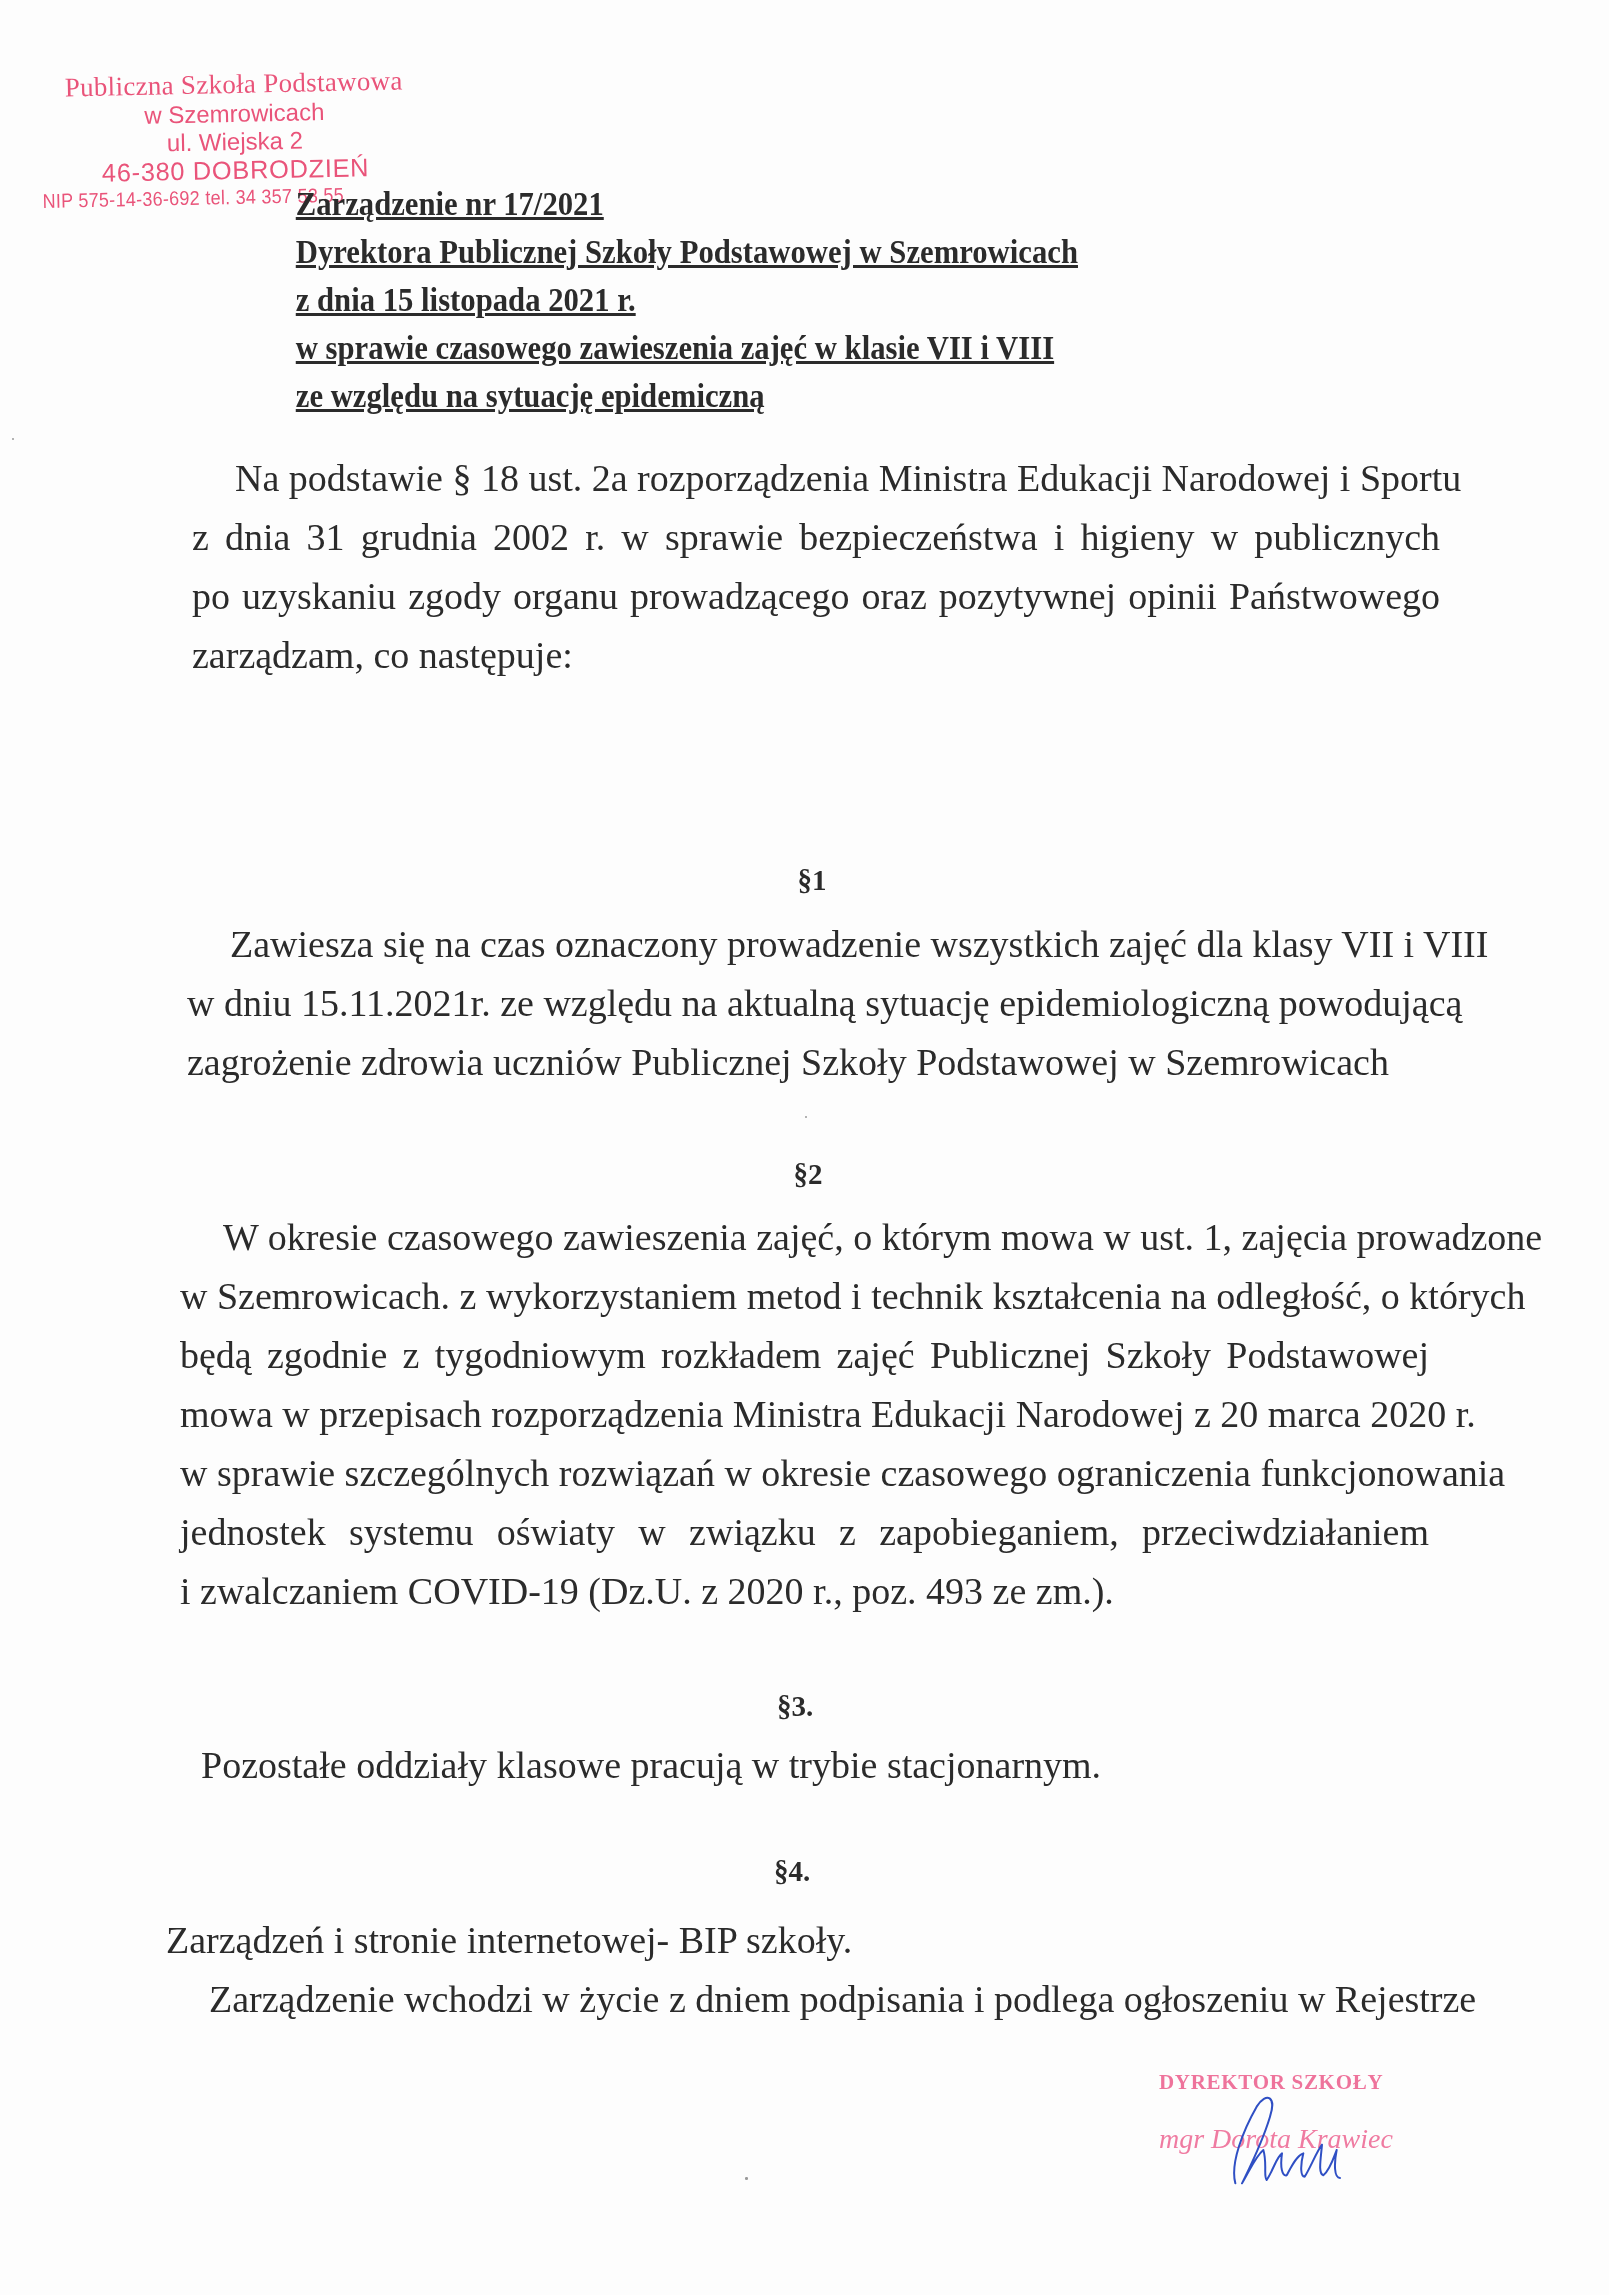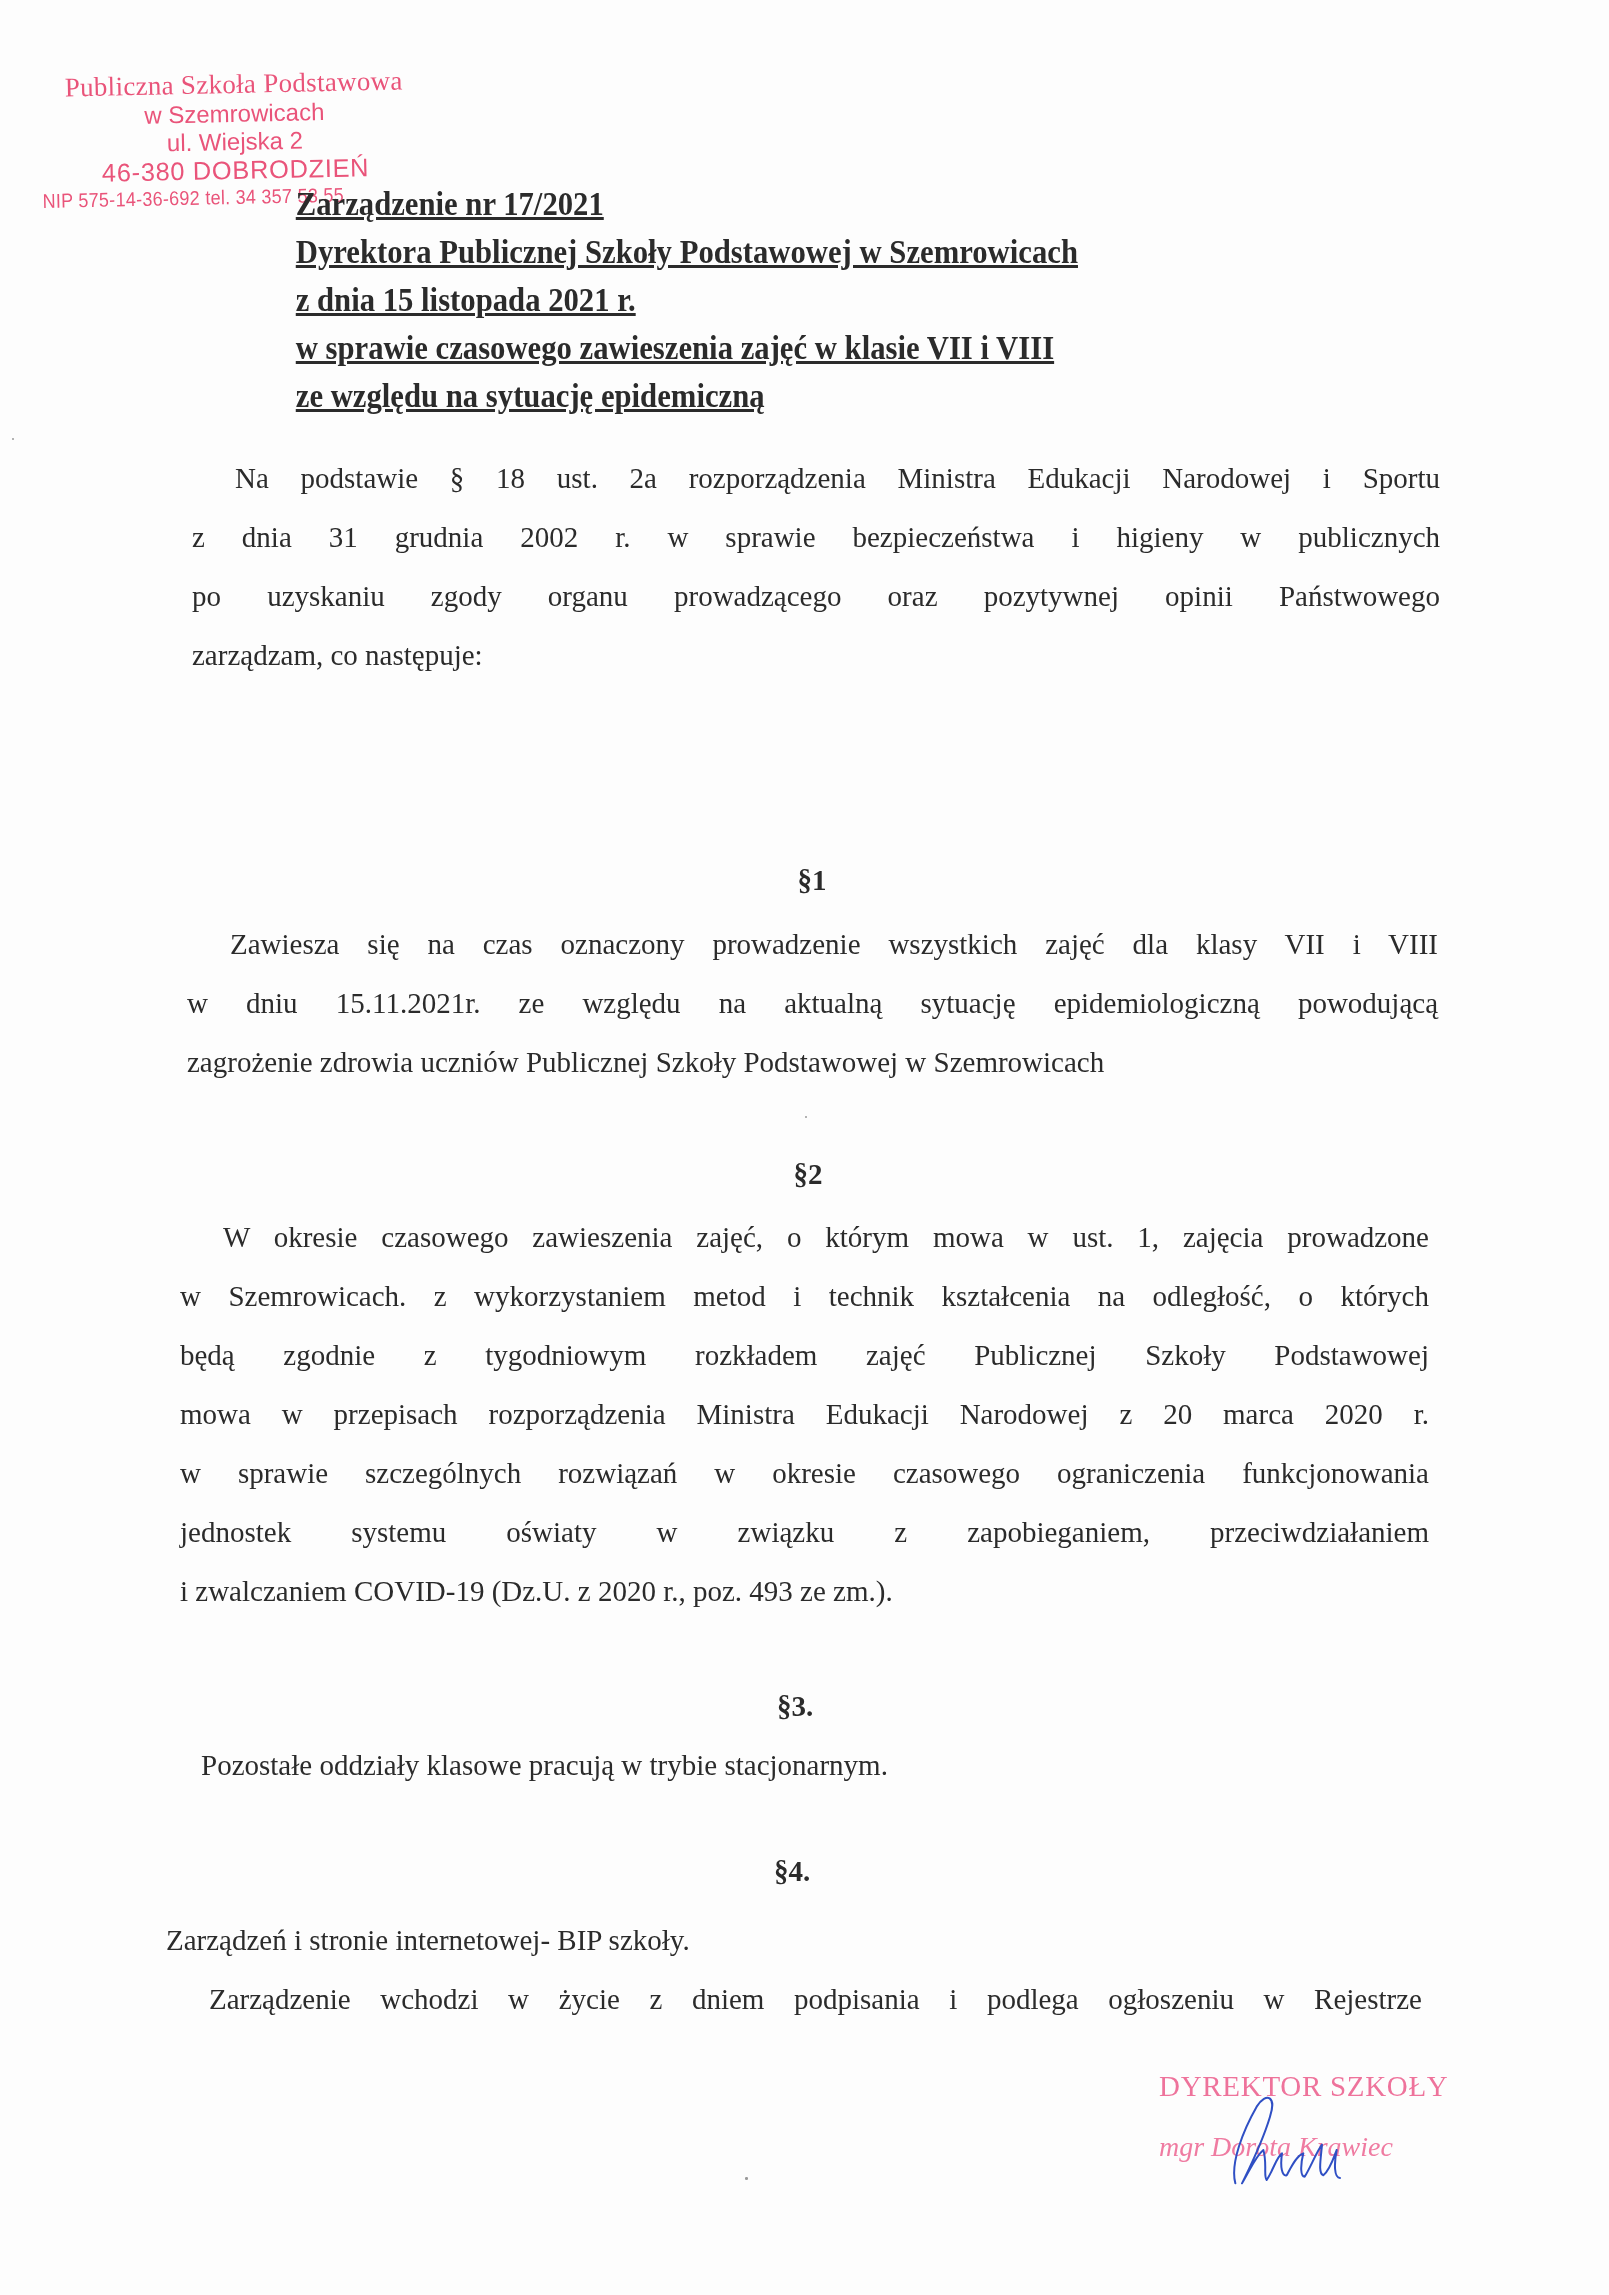--- a/index.html
+++ b/index.html
@@ -61,21 +61,21 @@
       line-height: 48px;
       white-space: nowrap;
       transform: scaleX(0.93);
     }
 
     
     .body-text {
       position: absolute;
       left: 192px;
       width: 1248px;
-      font-size: 29px;
+      font-size: 38px;
       color: #2b2b2b;
     }
     .body-text .line {
       display: block;
       white-space: nowrap;
       text-align: justify;
       text-align-last: justify;
       height: 59px;
       line-height: 59px;
     }
@@ -111,24 +111,25 @@
     .dir-stamp {
       position: absolute;
       left: 1159px;
       top: 2070px;
       width: 294px;
       color: #ec5b8b;
       font-family: "Liberation Serif", serif;
     }
     .dir-stamp .d-title {
       display: block;
-      font-size: 29px;
+      font-size: 21px;
       letter-spacing: 0.7px;
       white-space: nowrap;
       opacity: 0.85;
+      font-weight: bold;
     }
     .dir-stamp .d-name {
       display: block;
       font-size: 28px;
       font-style: italic;
       white-space: nowrap;
       margin-top: 28px;
       opacity: 0.8;
     }
     .signature {

